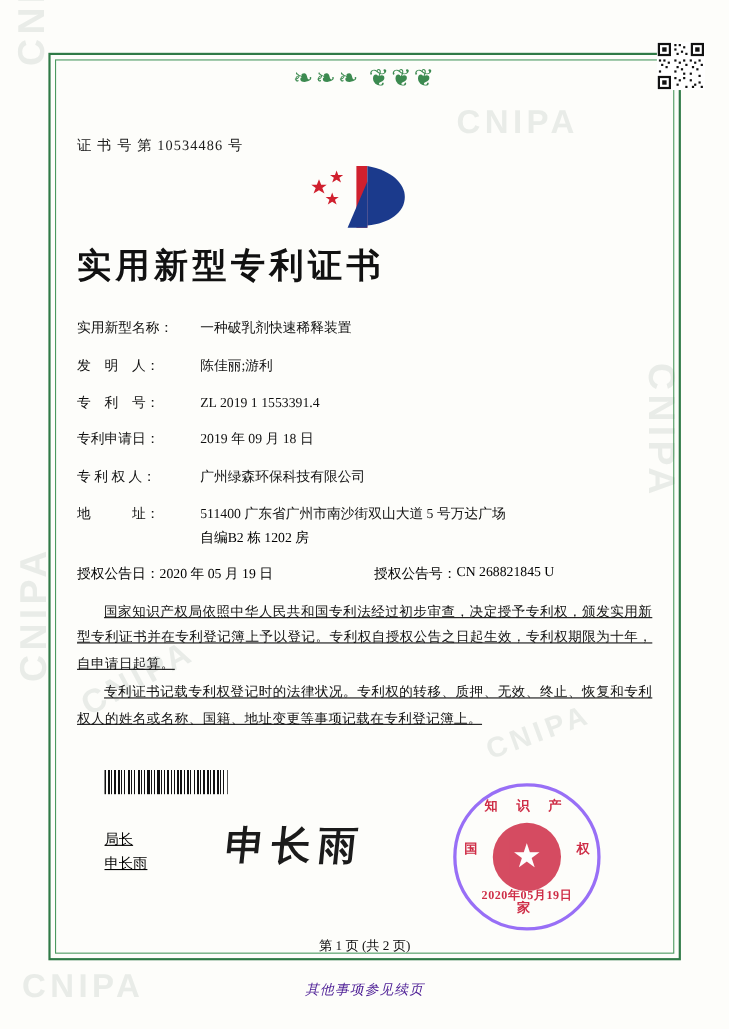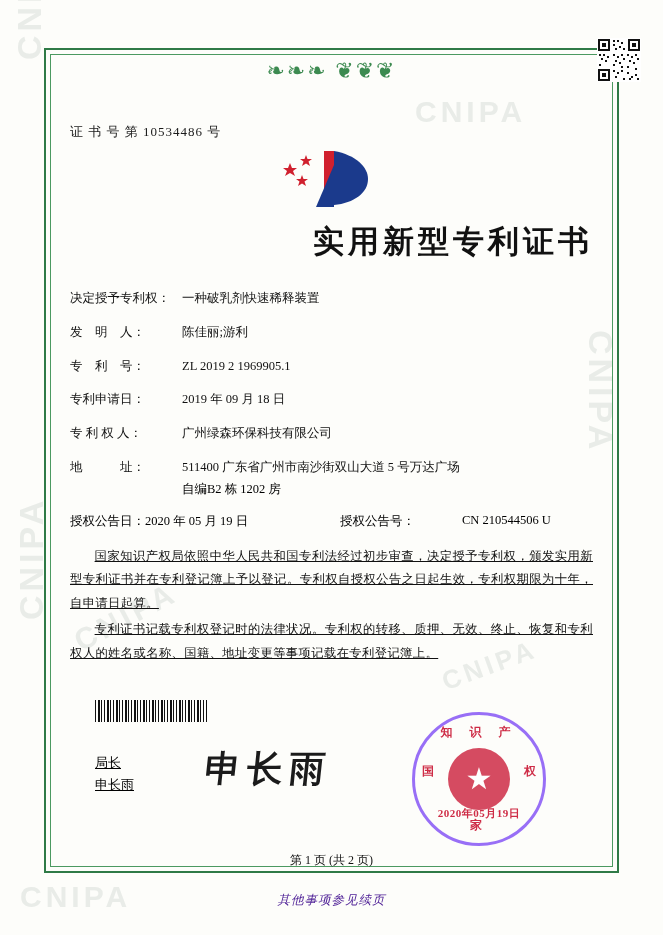--- a/index.html
+++ b/index.html
@@ -95,21 +95,21 @@
     height: 74px;
     position: relative;
   }
   .logo {
     position: relative;
     display: inline-block;
     width: 120px; height: 70px;
   }
 
   .title {
-    text-align: right;
+    text-align: left;
     font-size: 31px;
     font-weight: bold;
     letter-spacing: 4px;
     color: #111;
     margin-top: 2px;
     margin-bottom: 26px;
     font-family: "DejaVu Serif", serif;
   }
 
   .field-row {
@@ -133,21 +133,21 @@
     font-size: 12.5px;
     margin-top: -11px;
     margin-bottom: 15px;
   }
   .pub-row {
     display: flex;
     font-size: 12.5px;
     margin-bottom: 15px;
   }
   .pub-row .seg1 { width: 270px; display: flex; }
-  .pub-row .seg2 { display: flex; gap: 47px; }
+  .pub-row .seg2 { display: flex; }
   .pub-row .lbl { white-space: nowrap; }
 
   .para {
     font-size: 12.3px;
     line-height: 1.95;
     text-align: justify;
     text-indent: 2em;
     color: #111;
     margin: 0 0 0 0;
     letter-spacing: 0.4px;
@@ -356,32 +356,32 @@
           <path d="M52 6 L52 62 L62 62 L62 6 Z" fill="#d0202e"></path>
           <path d="M62 6 C84 10, 96 22, 96 34 C96 48, 82 58, 62 60 Z" fill="#1b3a8c"></path>
           <path d="M44 62 L62 20 L62 62 Z" fill="#1b3a8c"></path>
         </svg>
       </div>
     </div>
 
     <div class="title">实用新型专利证书</div>
 
     <div class="field-row">
-      <div class="field-label">决定授予专利权：</div>
+      <div class="field-label">实用新型名称：</div>
       <div class="field-value">一种破乳剂快速稀释装置</div>
     </div>
 
     <div class="field-row">
       <div class="field-label">发　明　人：</div>
       <div class="field-value">陈佳丽;游利</div>
     </div>
 
     <div class="field-row">
       <div class="field-label">专　利　号：</div>
-      <div class="field-value">ZL 2019 2 1969905.1</div>
+      <div class="field-value">ZL 2019 1 1553391.4</div>
     </div>
 
     <div class="field-row">
       <div class="field-label">专利申请日：</div>
       <div class="field-value">2019 年 09 月 18 日</div>
     </div>
 
     <div class="field-row">
       <div class="field-label">专 利 权 人：</div>
       <div class="field-value">广州绿森环保科技有限公司</div>
@@ -393,21 +393,21 @@
     </div>
     <div class="addr-second">自编B2 栋 1202 房</div>
 
     <div class="pub-row">
       <div class="seg1">
         <div class="lbl">授权公告日：</div>
         <div>2020 年 05 月 19 日</div>
       </div>
       <div class="seg2">
         <div class="lbl">授权公告号：</div>
-        <div>CN 210544506 U</div>
+        <div>CN 268821845 U</div>
       </div>
     </div>
 
     <p class="para">国家知识产权局依照中华人民共和国专利法经过初步审查，决定授予专利权，颁发实用新型专利证书并在专利登记簿上予以登记。专利权自授权公告之日起生效，专利权期限为十年，自申请日起算。</p>
     <p class="para">专利证书记载专利权登记时的法律状况。专利权的转移、质押、无效、终止、恢复和专利权人的姓名或名称、国籍、地址变更等事项记载在专利登记簿上。</p>
   </div>
 
   <div class="barcode"></div>
 
   <div class="sign-block">

